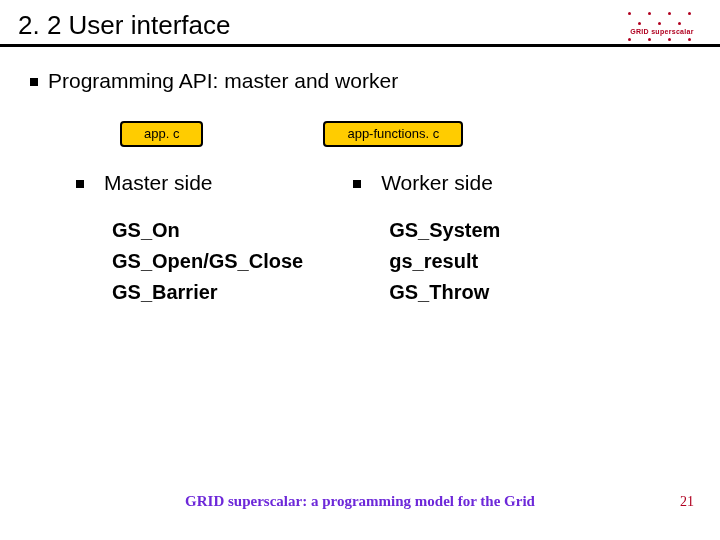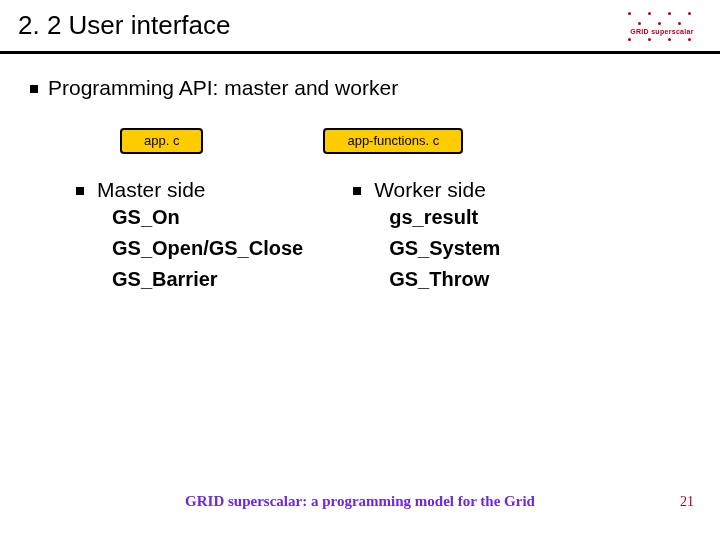--- a/index.html
+++ b/index.html
@@ -9,21 +9,21 @@
     background: #ffffff;
     font-family: Verdana, Geneva, sans-serif;
     position: relative;
     overflow: hidden;
   }
   .header {
     display: flex;
     align-items: flex-start;
     padding: 10px 18px 0 18px;
     border-bottom: 3px solid #000;
-    height: 54px;
+    height: 47px;
   }
   .title {
     font-size: 26px;
     font-weight: normal;
     color: #000;
     flex: 1;
   }
   .logo {
     width: 80px;
     text-align: center;
@@ -68,22 +68,22 @@
   }
   .cols {
     display: flex;
     gap: 50px;
     padding-left: 46px;
   }
   .col { }
   .col-head {
     font-size: 21px;
     display: flex;
-    gap: 13px;
-    margin-bottom: 0;
+    gap: 20px;
+    margin-bottom: 20px;
   }
   .fn-list {
     padding-left: 36px;
   }
   .fn-list div {
     font-size: 20px;
     font-weight: bold;
     line-height: 1.55;
   }
   .footer-bar {
@@ -152,22 +152,22 @@
         <div>GS_Open/GS_Close</div>
         <div>GS_Barrier</div>
       </div>
     </div>
     <div class="col">
       <div class="col-head">
         <span class="sq"></span>
         <span>Worker side</span>
       </div>
       <div class="fn-list">
+        <div>GS_System</div>
         <div>gs_result</div>
-        <div>GS_System</div>
         <div>GS_Throw</div>
       </div>
     </div>
   </div>
 </div>
 
 <div class="footer-bar">GRID superscalar: a programming model for the Grid</div>
 <div class="page-num">21</div>
 
 </body></html>

